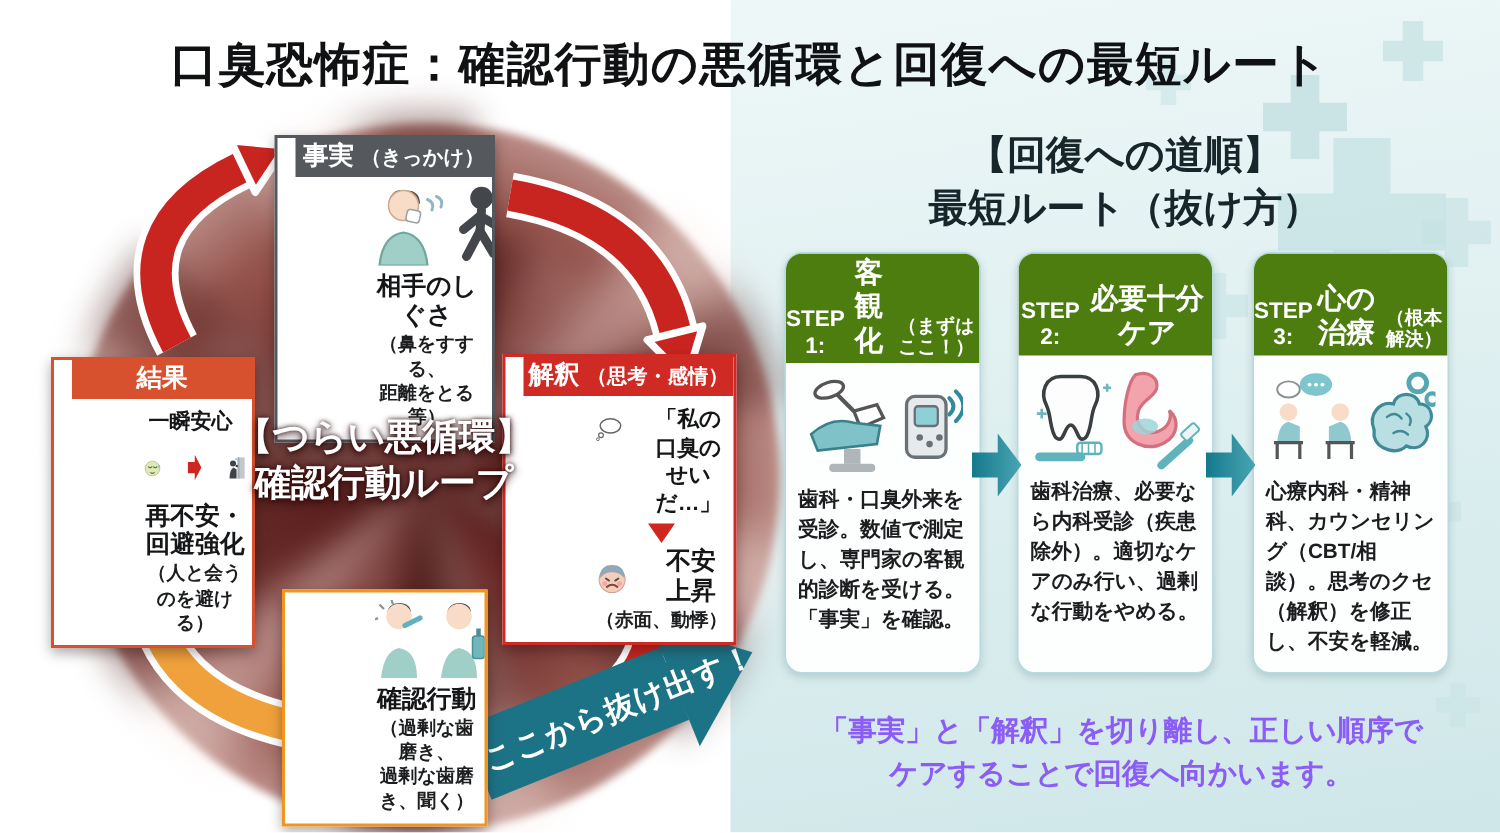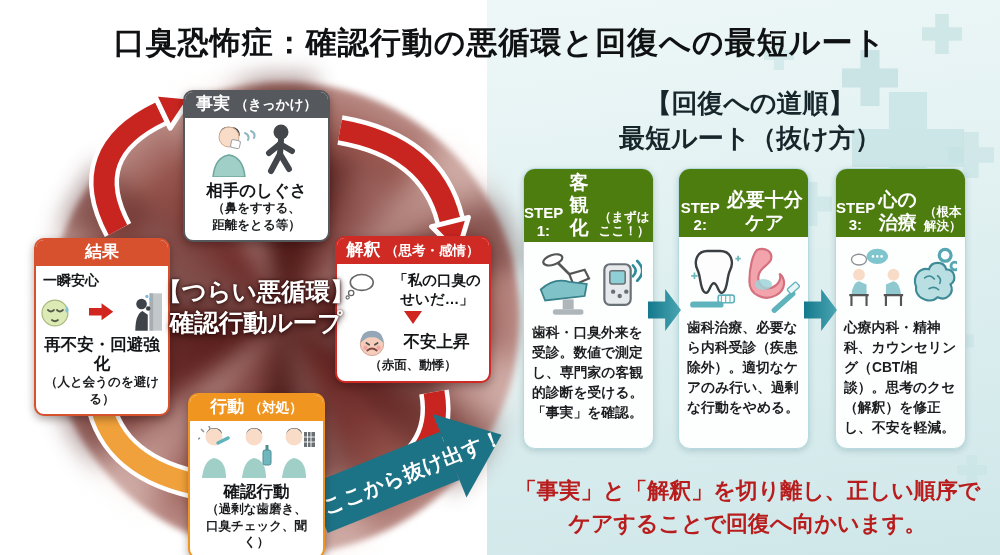--- a/index.html
+++ b/index.html
@@ -24,26 +24,26 @@
   .swirl::before { content:""; position:absolute; inset:-2%; border-radius:50%;
     background:repeating-conic-gradient(from 20deg, rgba(255,245,242,0) 0 18deg, rgba(250,235,230,.38) 26deg 34deg, rgba(70,20,18,.38) 44deg 58deg);
     filter:blur(10px); }
   .swirl::after { content:""; position:absolute; inset:14%; border-radius:50%;
     background:repeating-conic-gradient(from 120deg, rgba(60,16,14,0) 0 30deg, rgba(60,16,14,.5) 45deg 70deg, rgba(190,150,145,.32) 80deg 95deg);
     filter:blur(12px); }
 
   .cycle-svg { position:absolute; left:0; top:0; z-index:2; }
 
   
-  .cbox { position:absolute; border-radius:10px; background:#fff; z-index:3; overflow:hidden;
-    border:2.5px solid var(--c); box-shadow:0 3px 8px rgba(30,5,5,.35); }
+  .cbox { position:absolute; border-radius:0; background:#fff; z-index:3; overflow:hidden;
+    border:2.5px solid var(--c); box-shadow:0 3px 8px rgba(30,5,5,.35);padding-left:12px; }
   .cbox-h { background:var(--c); color:#fff; text-align:center; font-weight:800; font-size:17px;
     padding:3px 1px 4px; line-height:1.1; }
   .cbox-h .hsub { font-size:13.5px; font-weight:800; }
-  .cbox-b { padding:5px 4px 7px; text-align:center; }
+  .cbox-b { padding:5px 4px 7px; text-align:center;margin-left:44px; }
   .cbox-title { font-size:16.5px; font-weight:800; color:#141618; line-height:1.2; }
   .cbox-sub { font-size:12.5px; font-weight:700; color:#1c1e20; line-height:1.3; }
   .row-c { display:flex; align-items:center; justify-content:center; gap:17px; }
   .thought-row { display:flex; align-items:flex-start; justify-content:center; gap:18px; padding-top:2px; }
   .thought-text { font-size:14.5px; font-weight:800; color:#141618; line-height:1.3; text-align:center; }
   .down-arrow { width:0; height:0; margin:3px auto 3px; border-left:9px solid transparent;
     border-right:9px solid transparent; border-top:13px solid #d1251f; }
   .mini-arrow { width:26px; height:17px; background:#d1251f;
     clip-path:polygon(0 28%,52% 28%,52% 0,100% 50%,52% 100%,52% 72%,0 72%); }
   .moment { text-align:left; font-size:14px; font-weight:800; color:#141618; padding:1px 0 0 3px; }
@@ -62,21 +62,21 @@
     flex-direction:row; justify-content:center; line-height:1.18; padding:3px 0;align-items:flex-end; }
   .step-label { font-size:15px; font-weight:800; }
   .step-name { font-size:19px; font-weight:800; }
   .step-note { font-size:12.5px; font-weight:700; }
   .step-icons { height:78px; display:flex; align-items:center; justify-content:center; padding-top:6px; }
   .step-body { padding:3px 8px 0; font-size:13.8px; font-weight:600; color:#1b1d1f; line-height:1.45; text-align:left; }
   .step-arrow { position:absolute; top:289px; width:33px; height:42px; z-index:2;
     background:linear-gradient(90deg,#14798d,#4aa5b2);
     clip-path:polygon(0 30%,52% 30%,52% 0,100% 50%,52% 100%,52% 70%,0 70%); }
   .rec-footer { position:absolute; left:495px; top:474px; width:505px; text-align:center;
-    font-size:22px; font-weight:800; color:#b91c1c; line-height:1.5; z-index:2; }
+    font-size:19px; font-weight:800; color:#8b5cf6; line-height:1.5; z-index:2; }
 </style>
 </head>
 <body>
 
 <div class="stage">
 
   <div class="right-panel">
     <span class="cross" style="left:355px;top:50px;width:56px;height:56px;opacity:.85;"></span>
     <span class="cross" style="left:435px;top:14px;width:40px;height:40px;opacity:.7;"></span>
     <span class="cross" style="left:277px;top:40px;width:30px;height:30px;opacity:.55;"></span>
@@ -173,24 +173,20 @@
           <circle cx="9" cy="22" r="2.4" fill="#f0999a" opacity=".75"></circle>
           <circle cx="23" cy="22" r="2.4" fill="#f0999a" opacity=".75"></circle>
         </svg>
         <span class="cbox-title">不安上昇</span>
       </div>
       <div class="cbox-sub">（赤面、動悸）</div>
     </div>
   </div>
 
   <div class="cbox" style="--c:#f0951f; left:188px; top:393px; width:137px;">
-    <div class="cbox-h">
-      <span>行動</span>
-      <span class="hsub">（対処）</span>
-    </div>
     <div class="cbox-b">
       <svg width="118" height="52" viewBox="0 0 118 52">
         <g>
           <path d="M8 9 Q9 2 16 2 Q24 2 24 9 Q18 5 8 9 Z" fill="#4a4e52"></path>
           <circle cx="16" cy="11" r="8.5" fill="#f9dcc8"></circle>
           <path d="M4 52 Q6 34 16 32 Q28 34 28 52 Z" fill="#9fcfc6"></path>
           <path d="M20 17 L30 12" stroke="#5fb3bc" stroke-width="3.5" stroke-linecap="round"></path>
           <path d="M6 6 l-3 -3 M12 3 l-1 -3 M2 12 l-2 1" stroke="#8a9094" stroke-width="1.5"></path>
         </g>
         <g transform="translate(40,0)">
@@ -203,21 +199,21 @@
         <g transform="translate(80,0)">
           <path d="M8 9 Q9 2 16 2 Q24 2 24 9 Q18 5 8 9 Z" fill="#4a4e52"></path>
           <circle cx="16" cy="11" r="8.5" fill="#f9dcc8"></circle>
           <path d="M4 52 Q6 34 16 32 Q28 34 28 52 Z" fill="#9fcfc6"></path>
           <rect x="26" y="6" width="11" height="15" fill="#6a6f73"></rect>
           <path d="M29.5 6 v15 M33 6 v15 M26 11 h11 M26 16 h11" stroke="#ffffff" stroke-width="0.9"></path>
         </g>
       </svg>
       <div class="cbox-title">確認行動</div>
       <div class="cbox-sub">（過剰な歯磨き、</div>
-      <div class="cbox-sub">口臭チェック、聞く）</div>
+      <div class="cbox-sub">過剰な歯磨き、聞く）</div>
     </div>
   </div>
 
   <div class="cbox" style="--c:#d8512e; left:34px; top:238px; width:136px;">
     <div class="cbox-h">
       <span>結果</span>
     </div>
     <div class="cbox-b">
       <div class="moment">一瞬安心</div>
       <div class="row-c" style="padding:2px 0 3px;">

